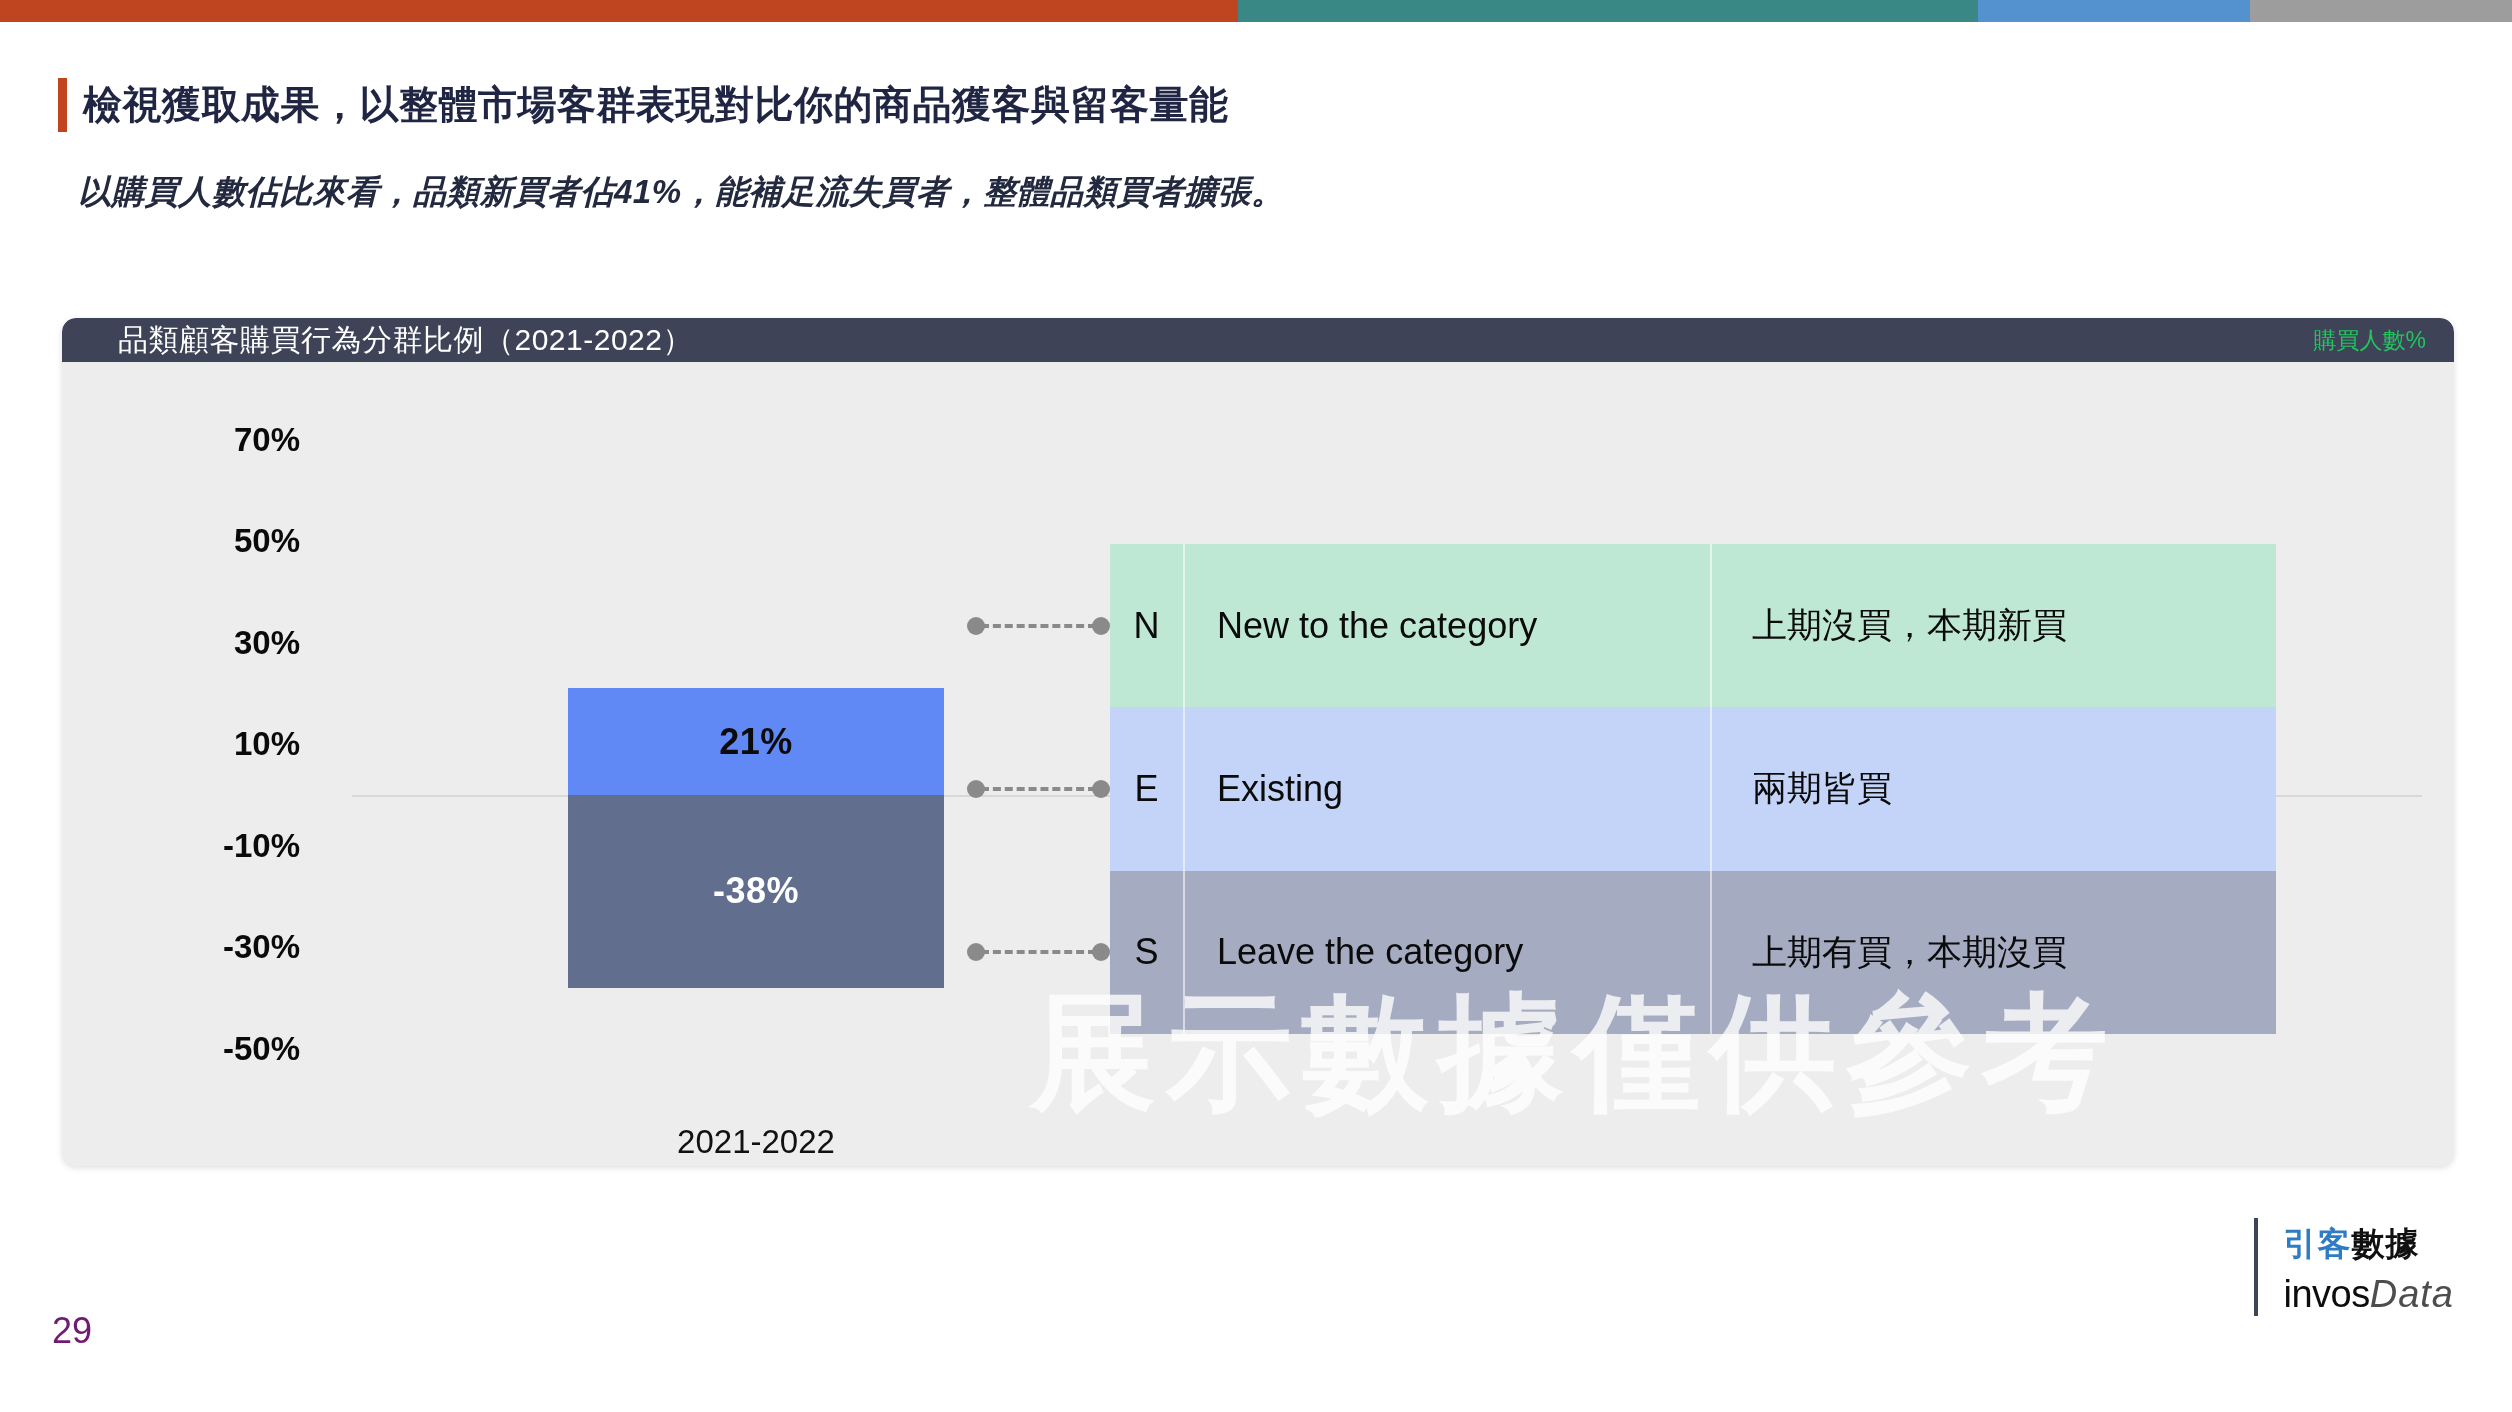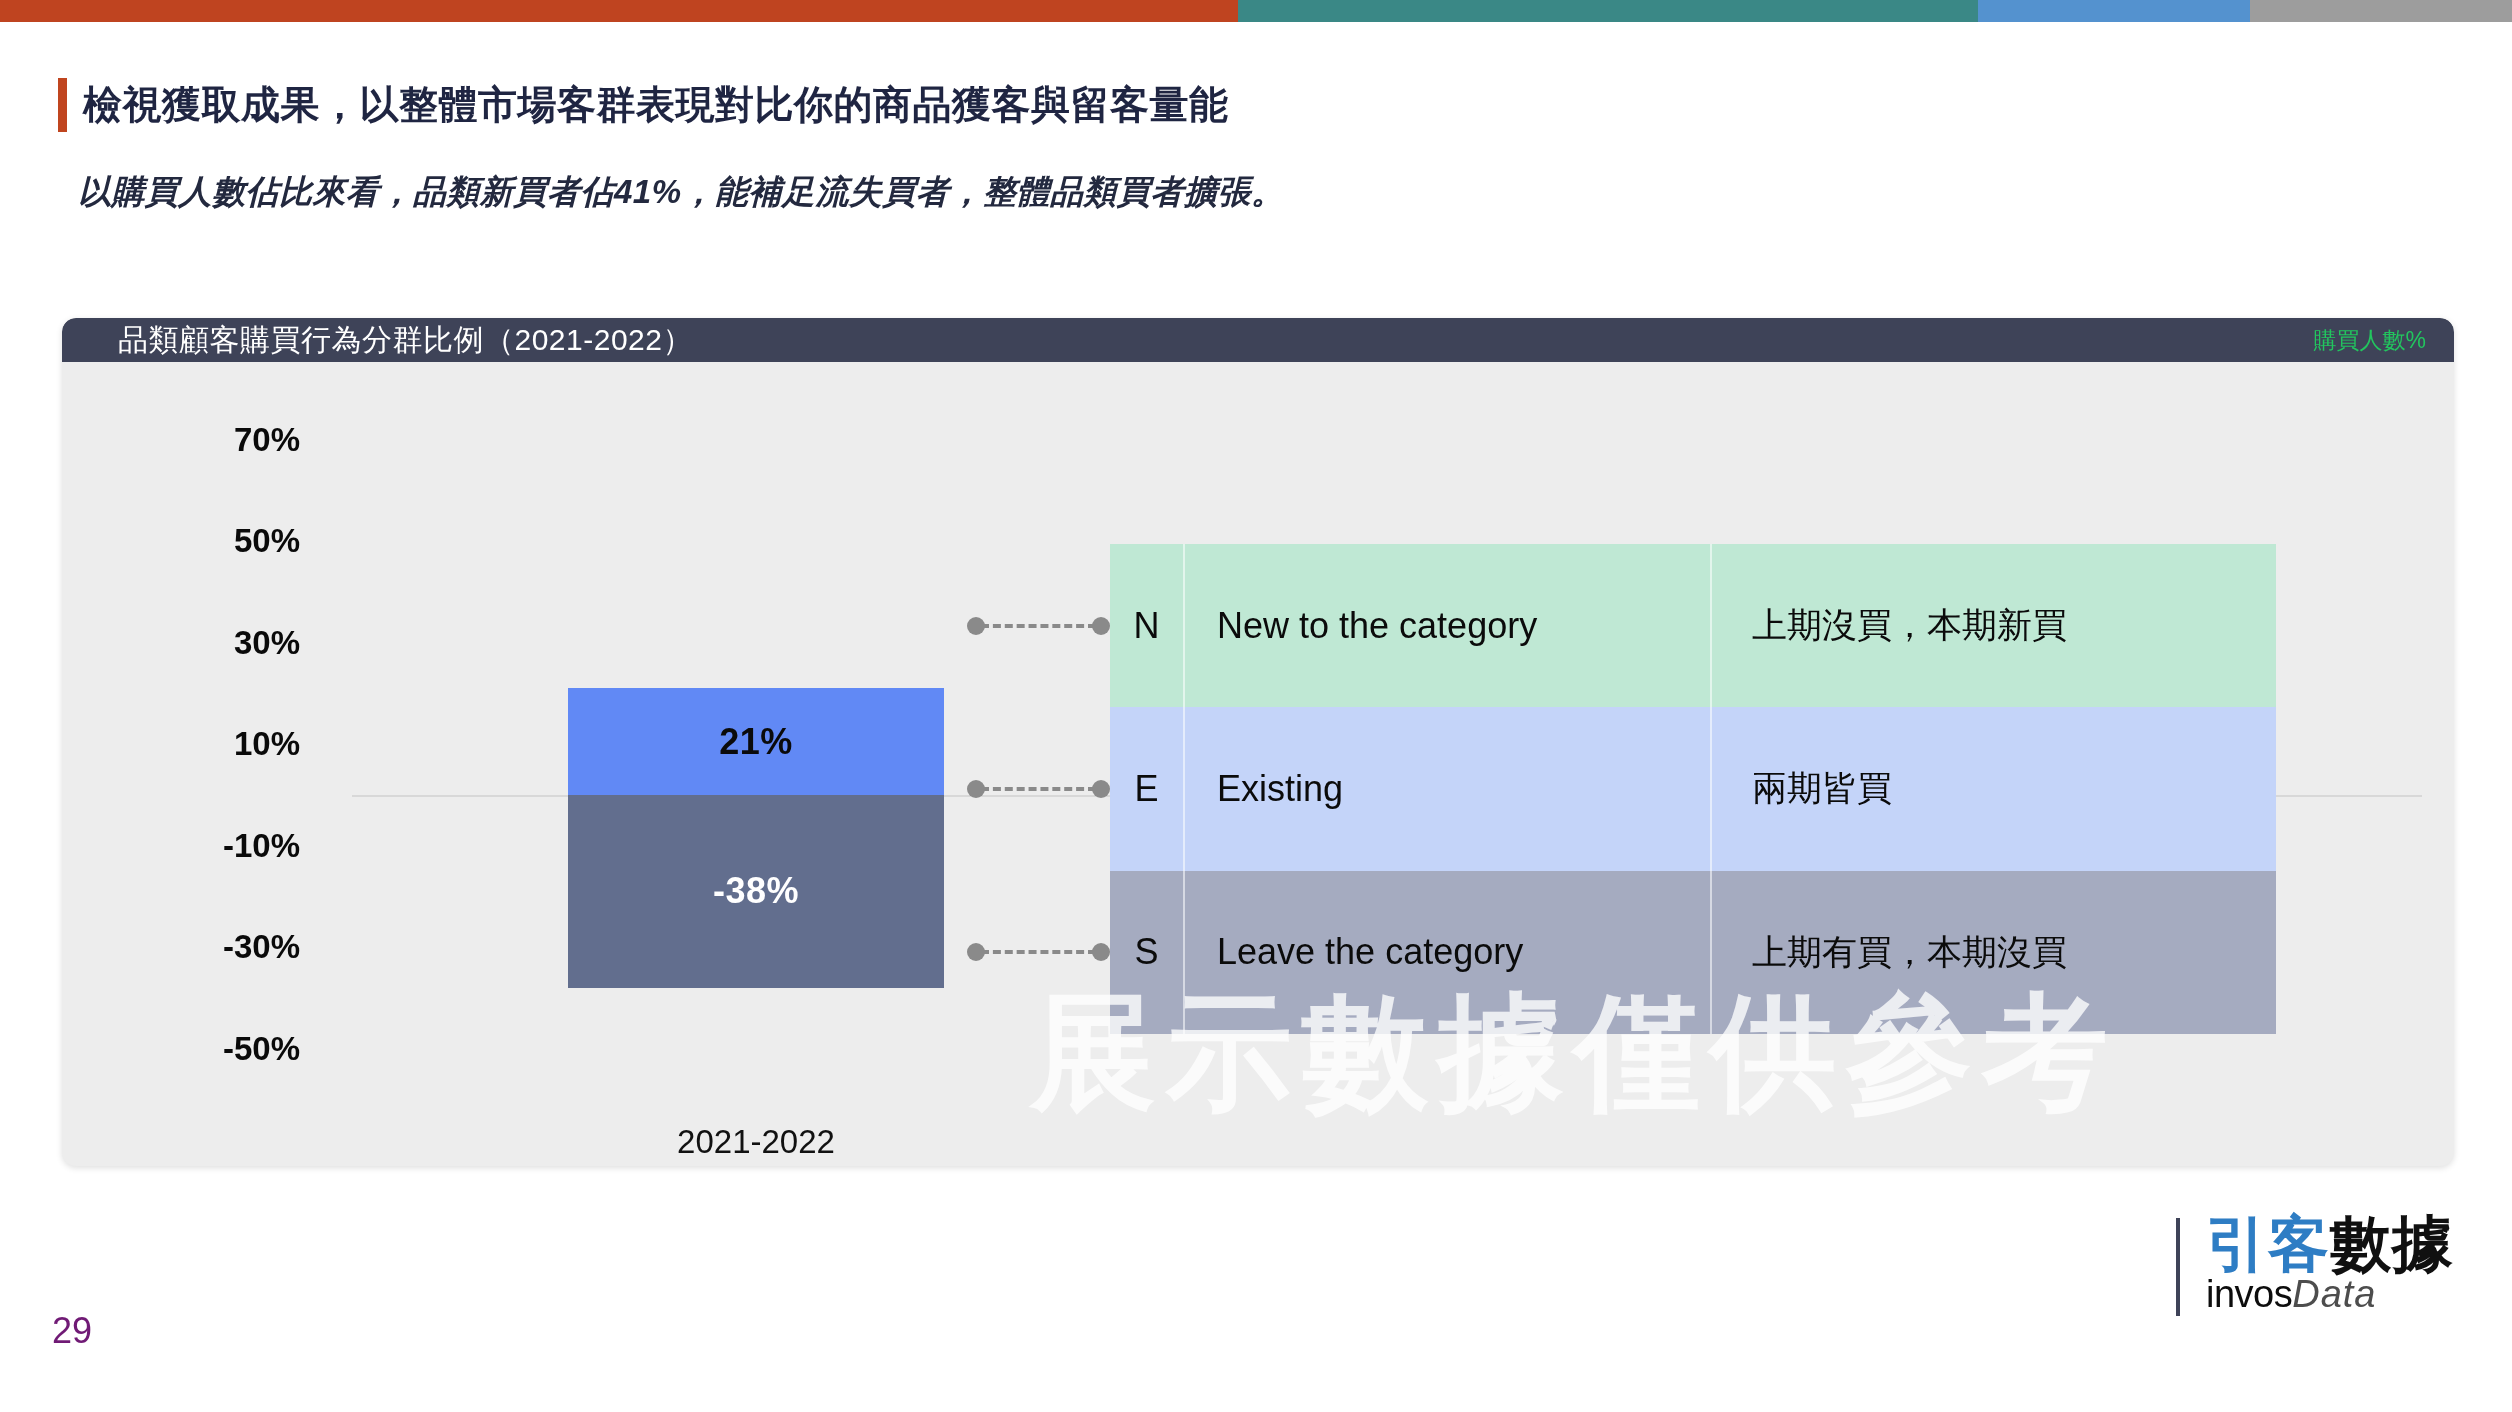--- a/index.html
+++ b/index.html
@@ -221,21 +221,21 @@
     align-items: stretch;
   }
   .logo-bar {
     width: 4px;
     background: #3E4358;
     margin-right: 26px;
     flex: 0 0 auto;
   }
   .logo-stack { display: flex; flex-direction: column; justify-content: center; }
   .logo-cn {
-    font-size: 61px;
+    font-size: 33px;
     font-weight: bold;
     line-height: 52px;
     letter-spacing: 1px;
     white-space: nowrap;
   }
   .logo-cn .cn-blue { color: #2E7DC4; }
   .logo-cn .cn-dark { color: #101010; }
   .logo-en {
     font-size: 38px;
     line-height: 44px;

